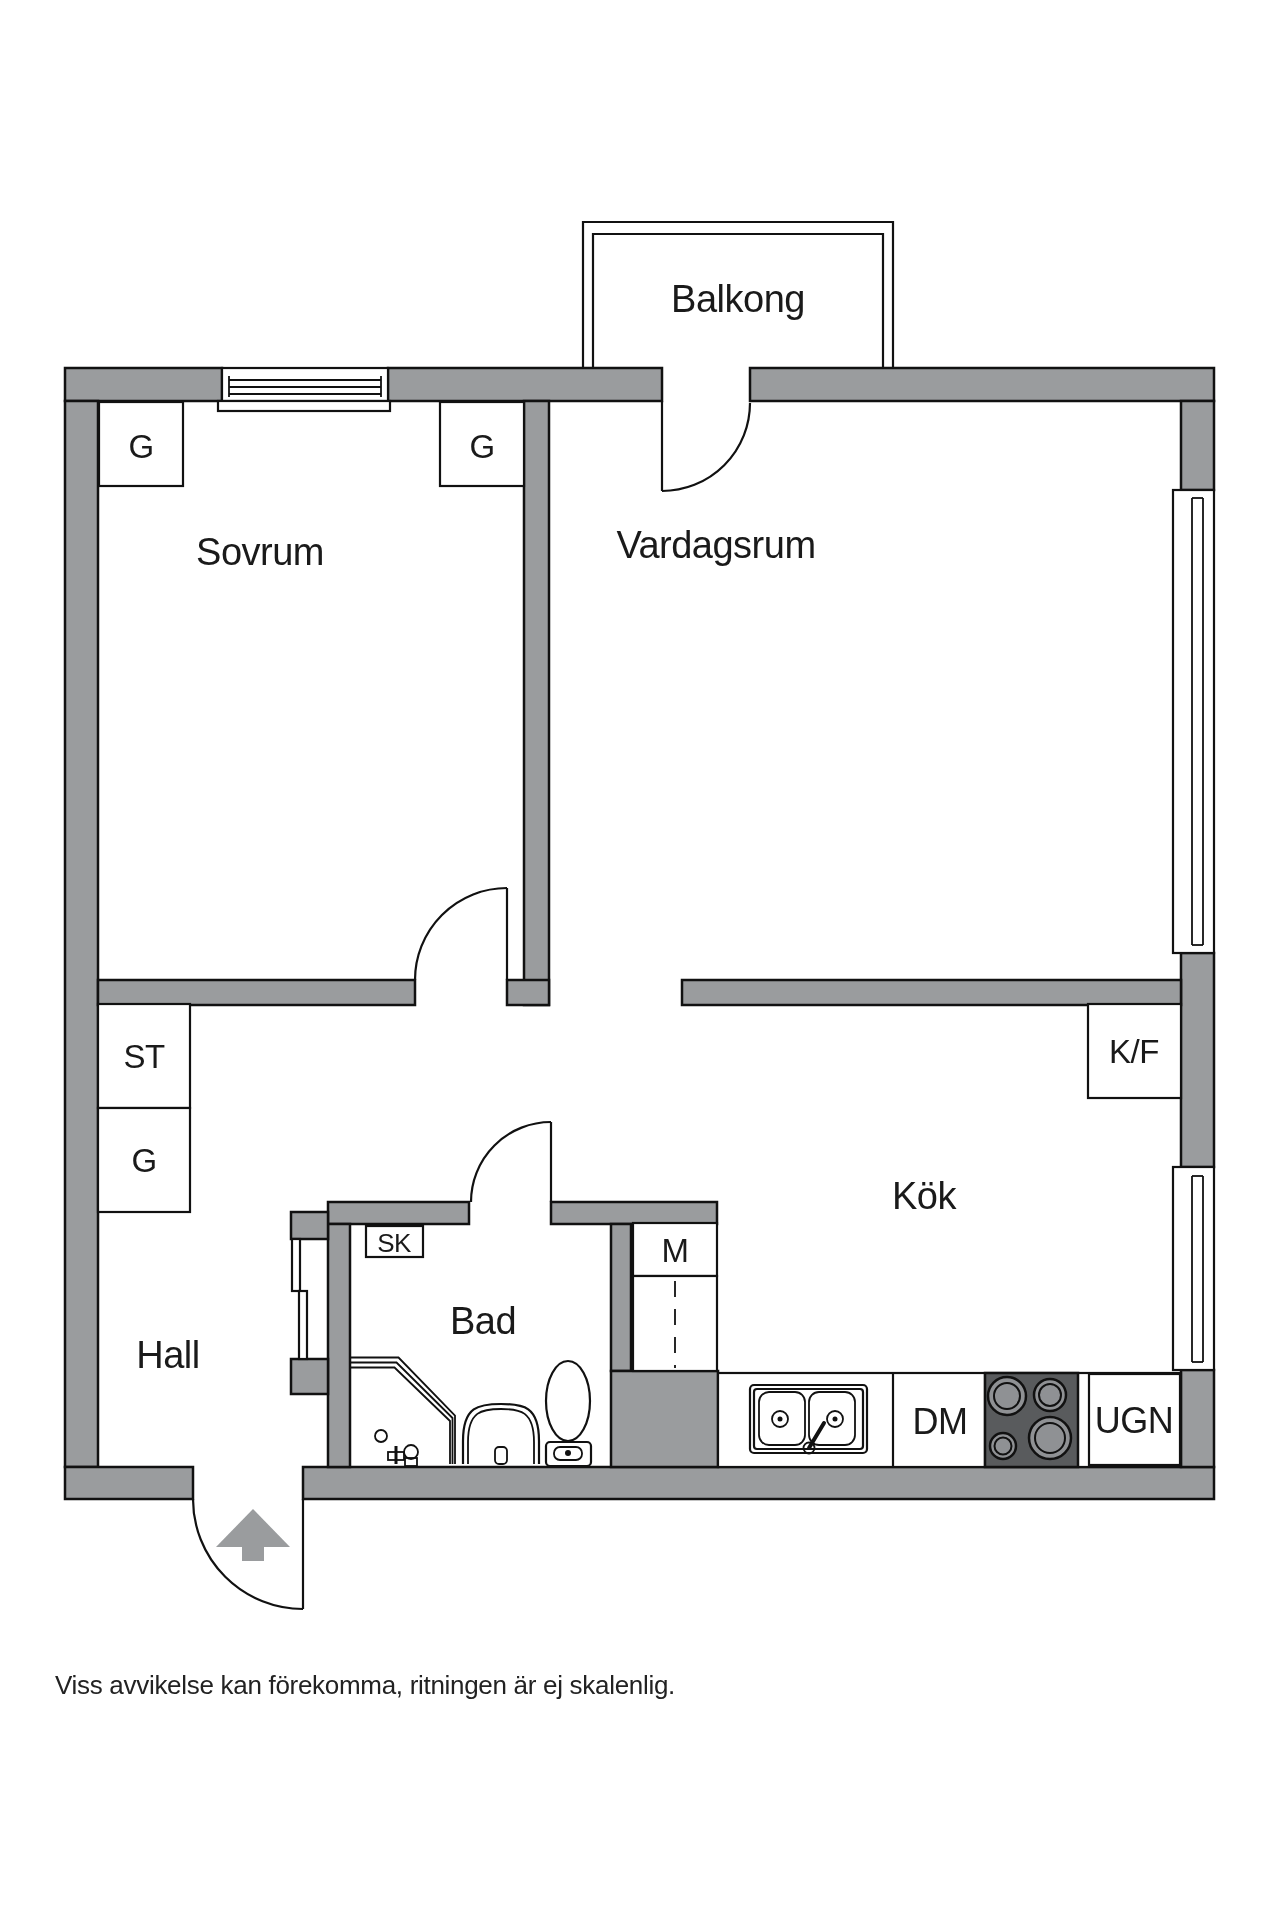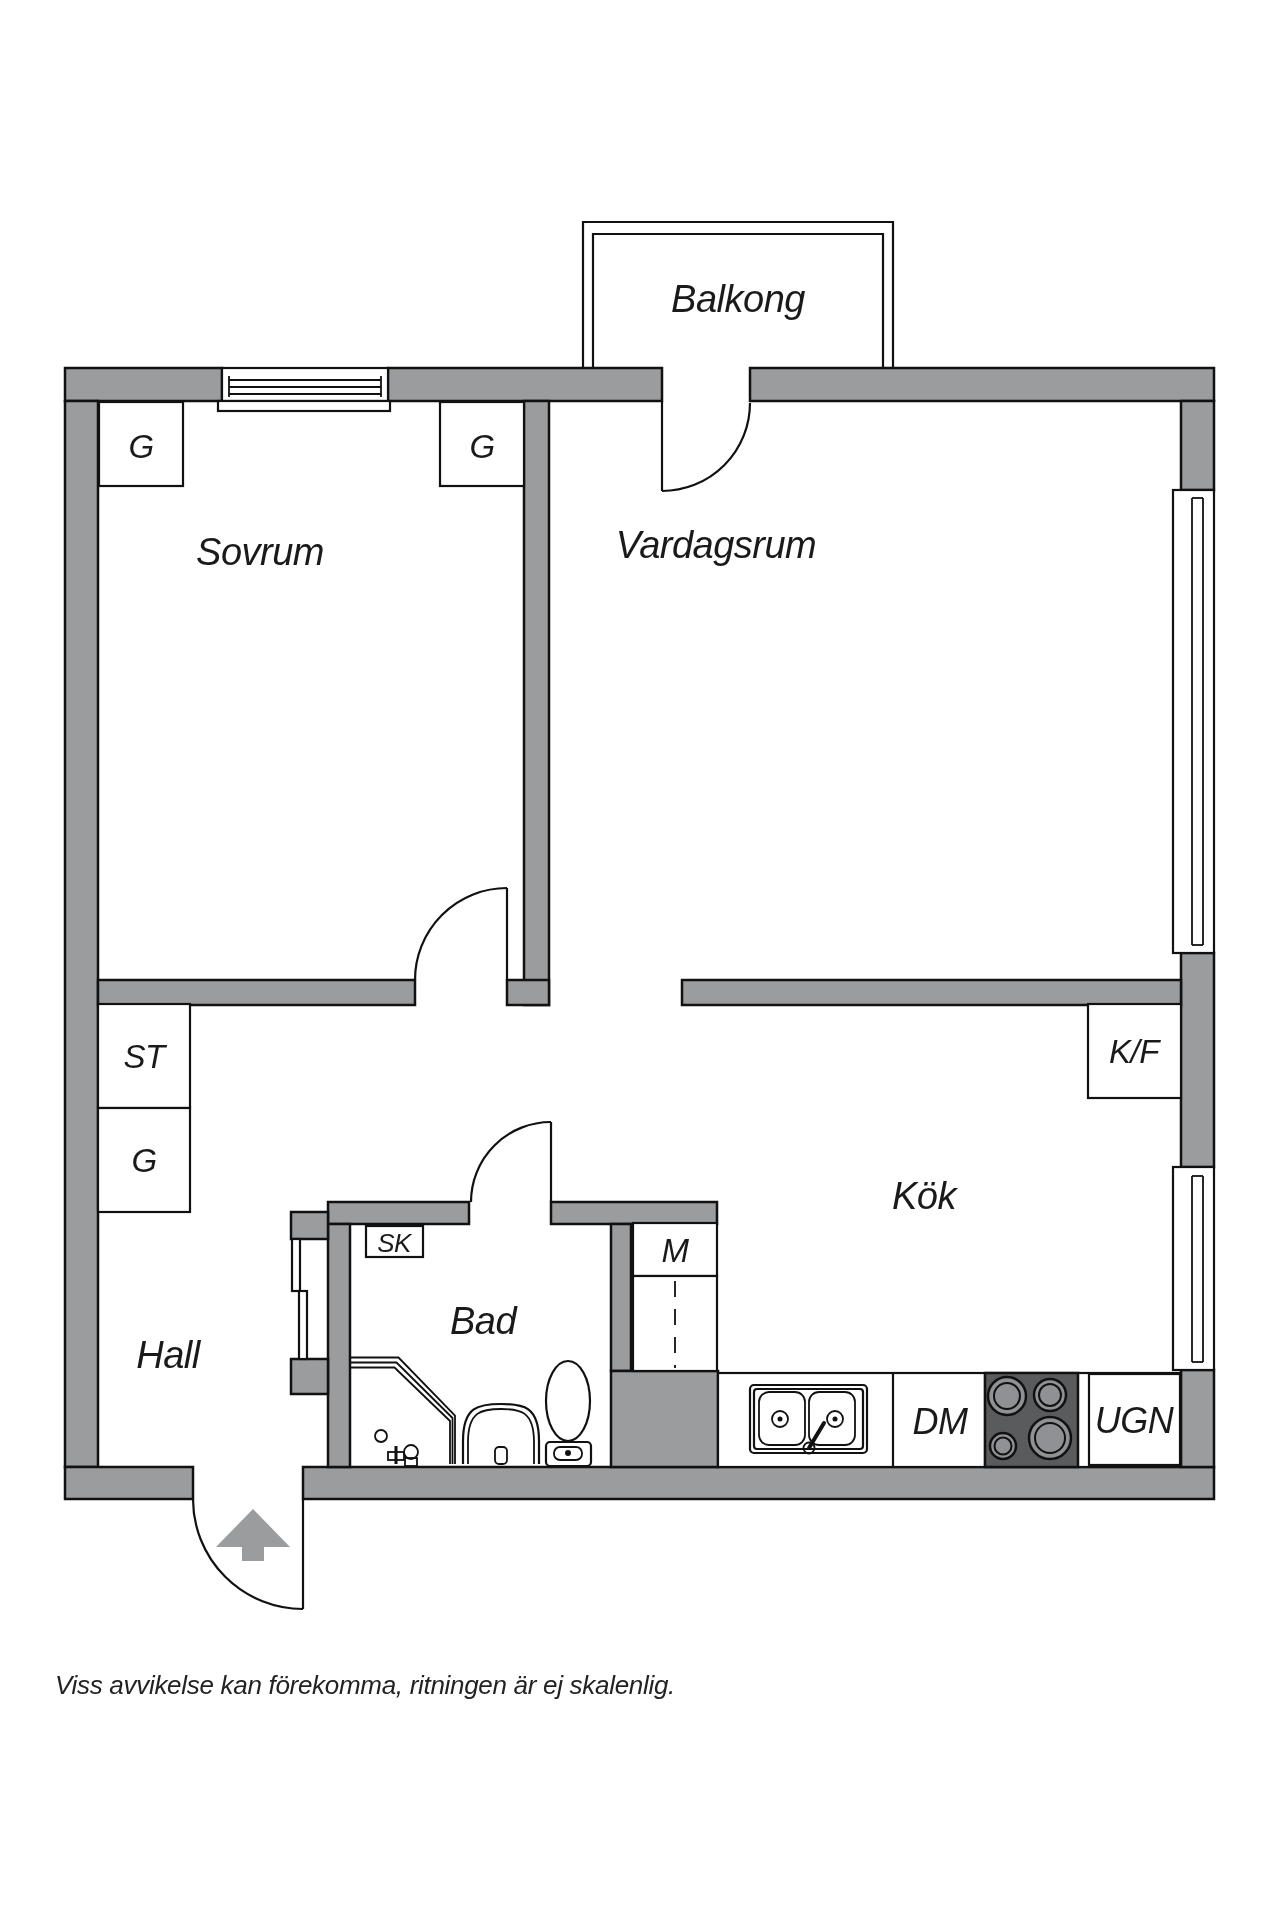--- a/index.html
+++ b/index.html
@@ -1,16 +1,16 @@
 <!DOCTYPE html>
 <html><head>
 <meta charset="utf-8">
 <style>
   html,body{margin:0;padding:0;background:#ffffff;}
-  .canvas{position:relative;width:1280px;height:1920px;background:#ffffff;overflow:hidden;font-style:italic;}
+  .canvas{position:relative;width:1280px;height:1920px;background:#ffffff;overflow:hidden;}
   svg{display:block;}
   svg text{font-family:"Liberation Sans",sans-serif;fill:#1a1a1a;letter-spacing:-0.5px;}
   .room-label{font-size:38px;}
   .closet-label{font-size:33px;}
   .small-label{font-size:26px;}
   .appliance-label{font-size:36px;}
   .disclaimer{font-size:26px;fill:#222222;letter-spacing:-0.3px;}
   .wall{fill:#9a9c9e;stroke:#111111;stroke-width:2.5;}
   .whitebox{fill:#ffffff;stroke:#111111;stroke-width:2.2;}
   .lineonly{fill:none;stroke:#111111;stroke-width:2.2;}

